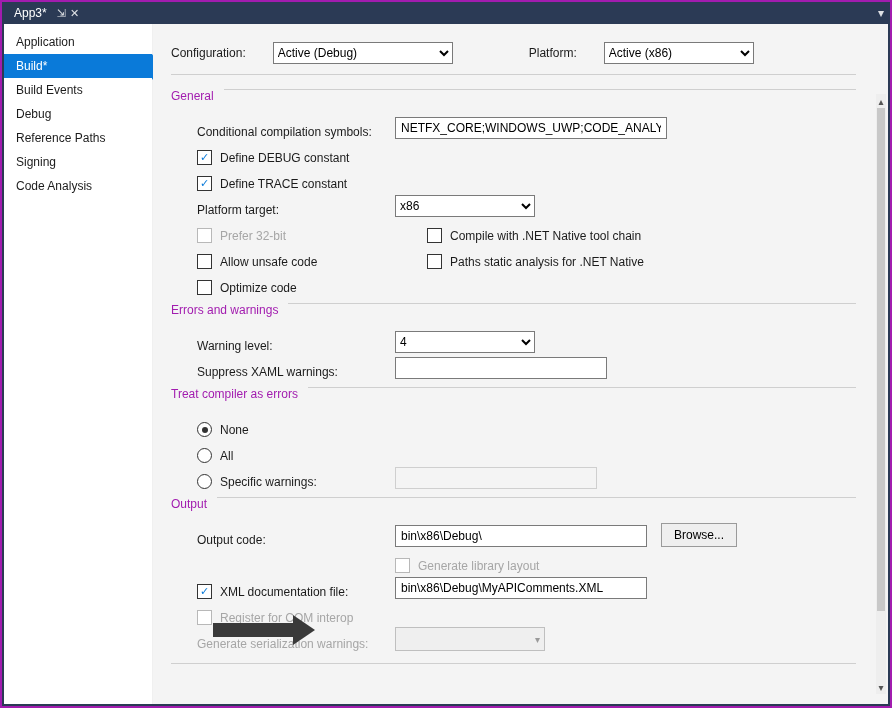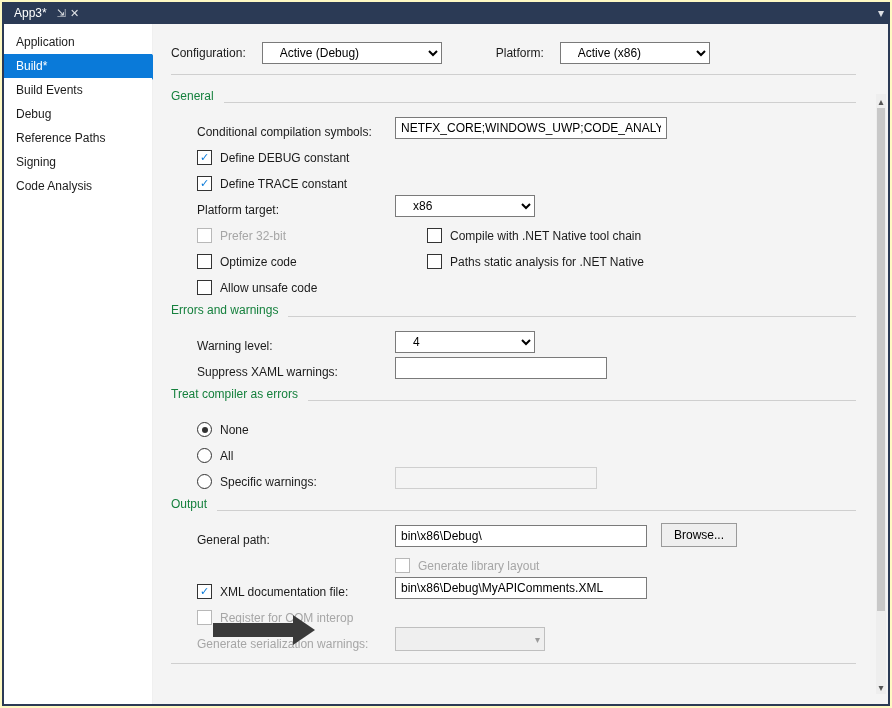--- a/index.html
+++ b/index.html
@@ -1,41 +1,41 @@
 <!DOCTYPE html>
 <html><head>
 <meta charset="utf-8">
 <style>
 html,body{margin:0;padding:0;font-family:"Segoe UI",Tahoma,sans-serif;font-size:12px;color:#1b1b1b;background:#2b3a55}
-.window{width:892px;height:708px;background:#2b3a55;box-sizing:border-box;border:2px solid #fef9c3;position:relative}
+.window{width:892px;height:708px;background:#2b3a55;box-sizing:border-box;border:2px solid #a21caf;position:relative}
 .titlebar{height:22px;background:#2b3a55;color:#fff;display:flex;align-items:center;padding:0 6px;font-size:12px}
 .titlebar .tab-label{padding:2px 6px}
 .titlebar .pin, .titlebar .close{margin-left:4px;font-size:11px;opacity:.85}
 .titlebar .spacer{flex:1}
 .titlebar .chev{opacity:.85}
 .body{position:absolute;top:22px;left:2px;right:2px;bottom:2px;background:#fff;display:flex}
 .sidebar{width:148px;background:#fff;border-right:1px solid #f0f0f0;padding-top:6px}
 .side-item{padding:5px 12px;color:#1b1b1b;cursor:pointer}
 .side-item.active{background:#0a7ad9;color:#fff;position:relative}
 .side-item.active:after{content:"";position:absolute;right:-9px;top:0;bottom:0;width:0;height:0;border-top:13px solid transparent;border-bottom:13px solid transparent;border-left:9px solid #0a7ad9}
 .content{flex:1;background:#f4f4f4;position:relative;overflow:hidden}
 .scroll-area{position:absolute;top:0;left:0;right:14px;bottom:0;overflow:hidden;padding:18px 18px 10px 18px;box-sizing:border-box}
 .scrollbar{position:absolute;top:70px;right:2px;bottom:10px;width:10px;background:#eeeeee}
 .scrollbar .up,.scrollbar .down{height:14px;display:flex;align-items:center;justify-content:center;color:#555;font-size:10px}
 .scrollbar .track{position:absolute;top:14px;bottom:14px;left:0;right:0}
 .scrollbar .thumb{position:absolute;top:0;left:1px;right:1px;height:88%;background:#c8c8c8}
-.cfg-row{display:flex;align-items:center;gap:16px;margin-bottom:8px}
+.cfg-row{display:flex;align-items:center;gap:27px;margin-bottom:8px}
 .cfg-row label{color:#1b1b1b}
-select{background:#fff;border:1px solid #7a7a7a;height:22px;font-family:inherit;font-size:12px;padding:0 13px}
+select{background:#fff;border:1px solid #7a7a7a;height:22px;font-family:inherit;font-size:12px;padding:0 0}
 select.cfg{width:180px}
 select.plat{width:150px}
 select.small{width:140px}
 hr.top-sep{border:none;border-top:1px solid #cfcfcf;margin:10px 0 14px 0}
 .section{margin:6px 0 6px 0}
-.section-title{display:flex;align-items:flex-end;color:#15803d;margin:8px 0 10px 0}
+.section-title{display:flex;align-items:flex-start;color:#a21caf;margin:8px 0 10px 0}
 .section-title span.t{margin-right:10px}
 .section-title .rule{flex:1;border-top:1px solid #cfcfcf;height:0}
 .form{padding-left:26px}
 .row{display:flex;align-items:flex-end;min-height:26px}
 .lbl{width:198px;color:#1b1b1b}
 .lbl.disabled{color:#a6a6a6}
 input[type=text]{border:1px solid #7a7a7a;height:20px;font-family:inherit;font-size:12px;padding:0 5px;background:#fff}
 input[type=text].w1{width:260px}
 input[type=text].w3{width:240px}
 input[type=text].w4{width:200px}
@@ -134,27 +134,27 @@
               <div class="colA">
                 <div class="row">
                     <div class="chk">
                       <span class="box disabled"></span>
                       <span class="t disabled">Prefer 32-bit</span>
                     </div>
                   </div>
                 <div class="row">
                     <div class="chk">
                       <span class="box"></span>
+                      <span class="t">Allow unsafe code</span>
+                    </div>
+                  </div>
+                <div class="row">
+                    <div class="chk">
+                      <span class="box"></span>
                       <span class="t">Optimize code</span>
-                    </div>
-                  </div>
-                <div class="row">
-                    <div class="chk">
-                      <span class="box"></span>
-                      <span class="t">Allow unsafe code</span>
                     </div>
                   </div>
               </div>
               <div class="colB">
                 <div class="row">
                     <div class="chk">
                       <span class="box"></span>
                       <span class="t">Compile with .NET Native tool chain</span>
                     </div>
                   </div>
@@ -216,21 +216,21 @@
           </div>
         </div>
 
         <div class="section">
           <div class="section-title">
               <span class="t">Output</span>
               <span class="rule"></span>
             </div>
           <div class="form">
             <div class="row">
-              <span class="lbl">General path:</span>
+              <span class="lbl">Output code:</span>
               <input type="text" class="w3" value="bin\x86\Debug\" style="">
               <span style="width:14px"></span>
               <button class="btn">Browse...</button>
             </div>
             <div class="row">
               <span class="lbl"></span>
               <div class="chk">
                   <span class="box disabled"></span>
                   <span class="t disabled">Generate library layout</span>
                 </div>

